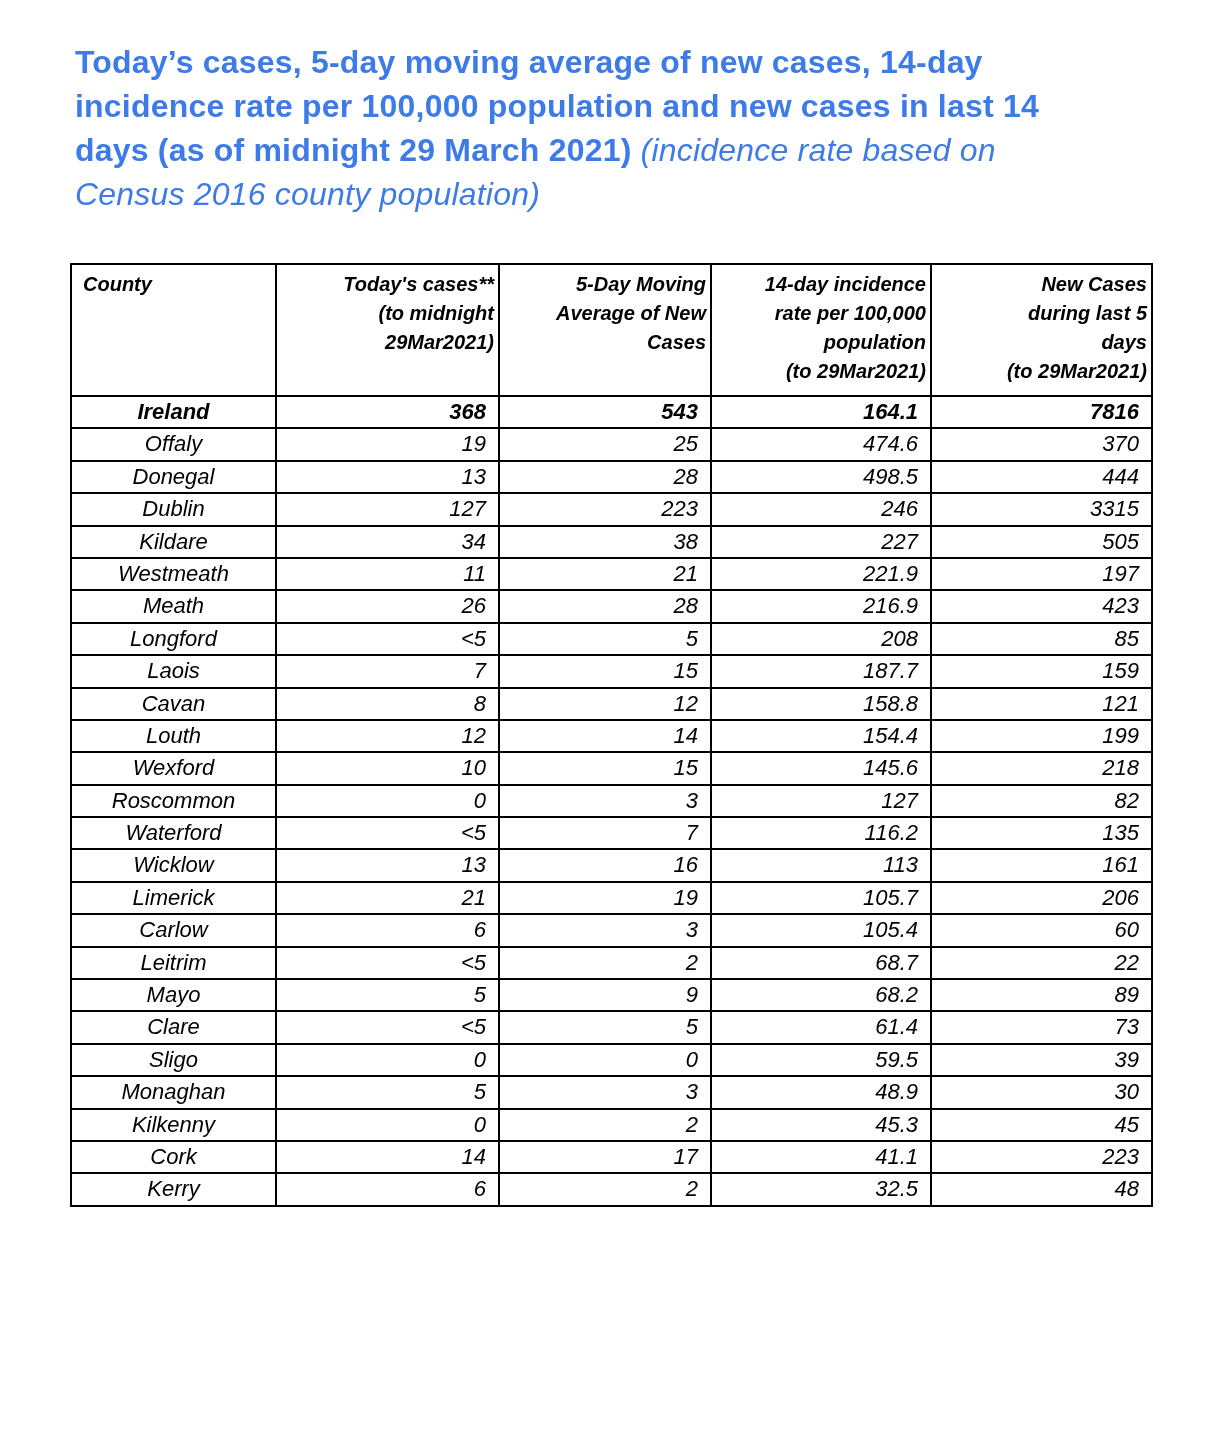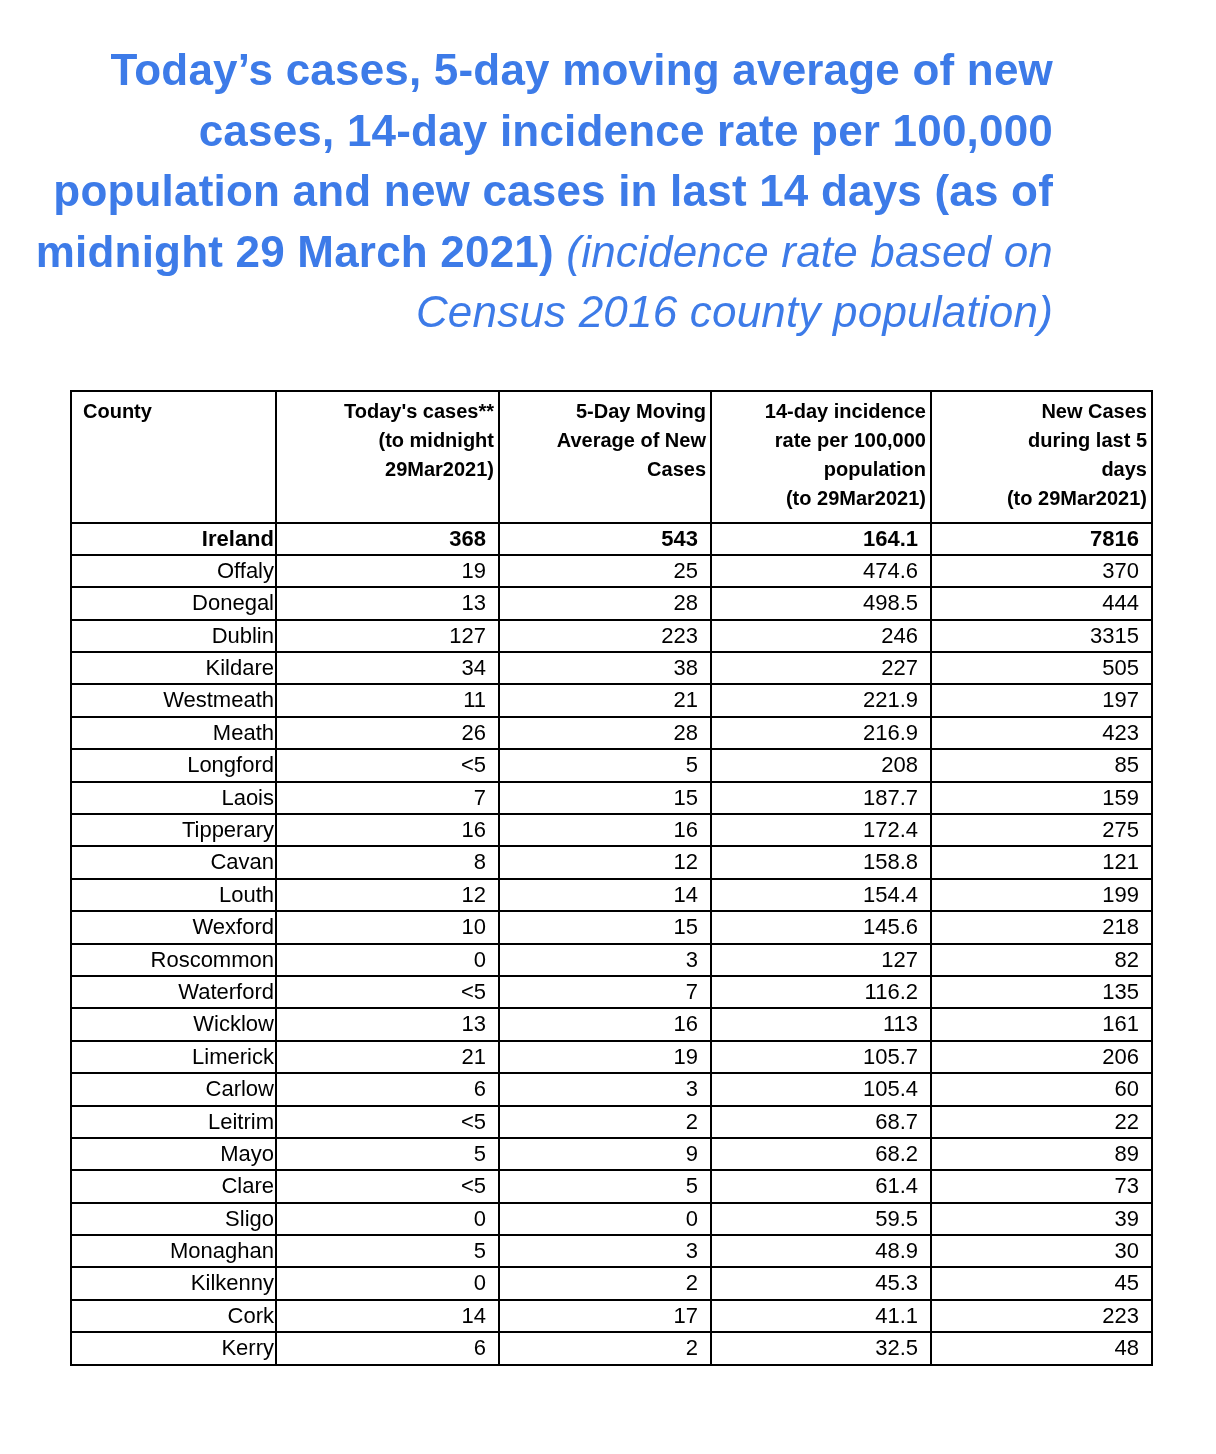--- a/index.html
+++ b/index.html
@@ -11,39 +11,39 @@
     margin: 0;
     padding: 0;
     background: #ffffff;
     width: 1216px;
     height: 1454px;
     font-family: "Liberation Sans", sans-serif;
     color: #000;
     overflow: hidden;
   }
   .page-title {
-    margin: 40px 0 0 33px;
+    margin: 40px 0 0 75px;
     width: 1020px;
-    font-size: 44px;
+    font-size: 32px;
     line-height: 1.375;
     font-weight: bold;
     color: var(--title-blue);
     letter-spacing: 0.2px;
-    text-align: right;
   }
   .page-title .title-italic {
     font-weight: normal;
     font-style: italic;
   }
   table.data-table {
     border-collapse: collapse;
     table-layout: fixed;
     margin: 47px 0 0 70px;
     width: 1081px;
     background: #fff;
+    font-style: italic;
   }
   .data-table th,
   .data-table td {
     border: 2px solid var(--border-black);
     background: #fff;
   }
   .data-table th {
     font-size: 20px;
     font-weight: bold;
     text-align: right;
@@ -59,21 +59,21 @@
   }
   .data-table td {
     font-size: 22px;
     height: 31px;
     padding-top: 2px;
     padding-bottom: 2px;
     line-height: 1.2;
     overflow: hidden;
   }
   .data-table td.county-cell {
-    text-align: right;
+    text-align: center;
   }
   .data-table td.num-cell {
     text-align: right;
     padding-right: 12px;
   }
   .data-table tr.total-row td {
     font-weight: bold;
   }
   
   col.c-county    { width: 205px; }
@@ -172,27 +172,20 @@
         <td class="num-cell">85</td>
       </tr>
       <tr>
         <td class="county-cell">Laois</td>
         <td class="num-cell">7</td>
         <td class="num-cell">15</td>
         <td class="num-cell">187.7</td>
         <td class="num-cell">159</td>
       </tr>
       <tr>
-        <td class="county-cell">Tipperary</td>
-        <td class="num-cell">16</td>
-        <td class="num-cell">16</td>
-        <td class="num-cell">172.4</td>
-        <td class="num-cell">275</td>
-      </tr>
-      <tr>
         <td class="county-cell">Cavan</td>
         <td class="num-cell">8</td>
         <td class="num-cell">12</td>
         <td class="num-cell">158.8</td>
         <td class="num-cell">121</td>
       </tr>
       <tr>
         <td class="county-cell">Louth</td>
         <td class="num-cell">12</td>
         <td class="num-cell">14</td>

